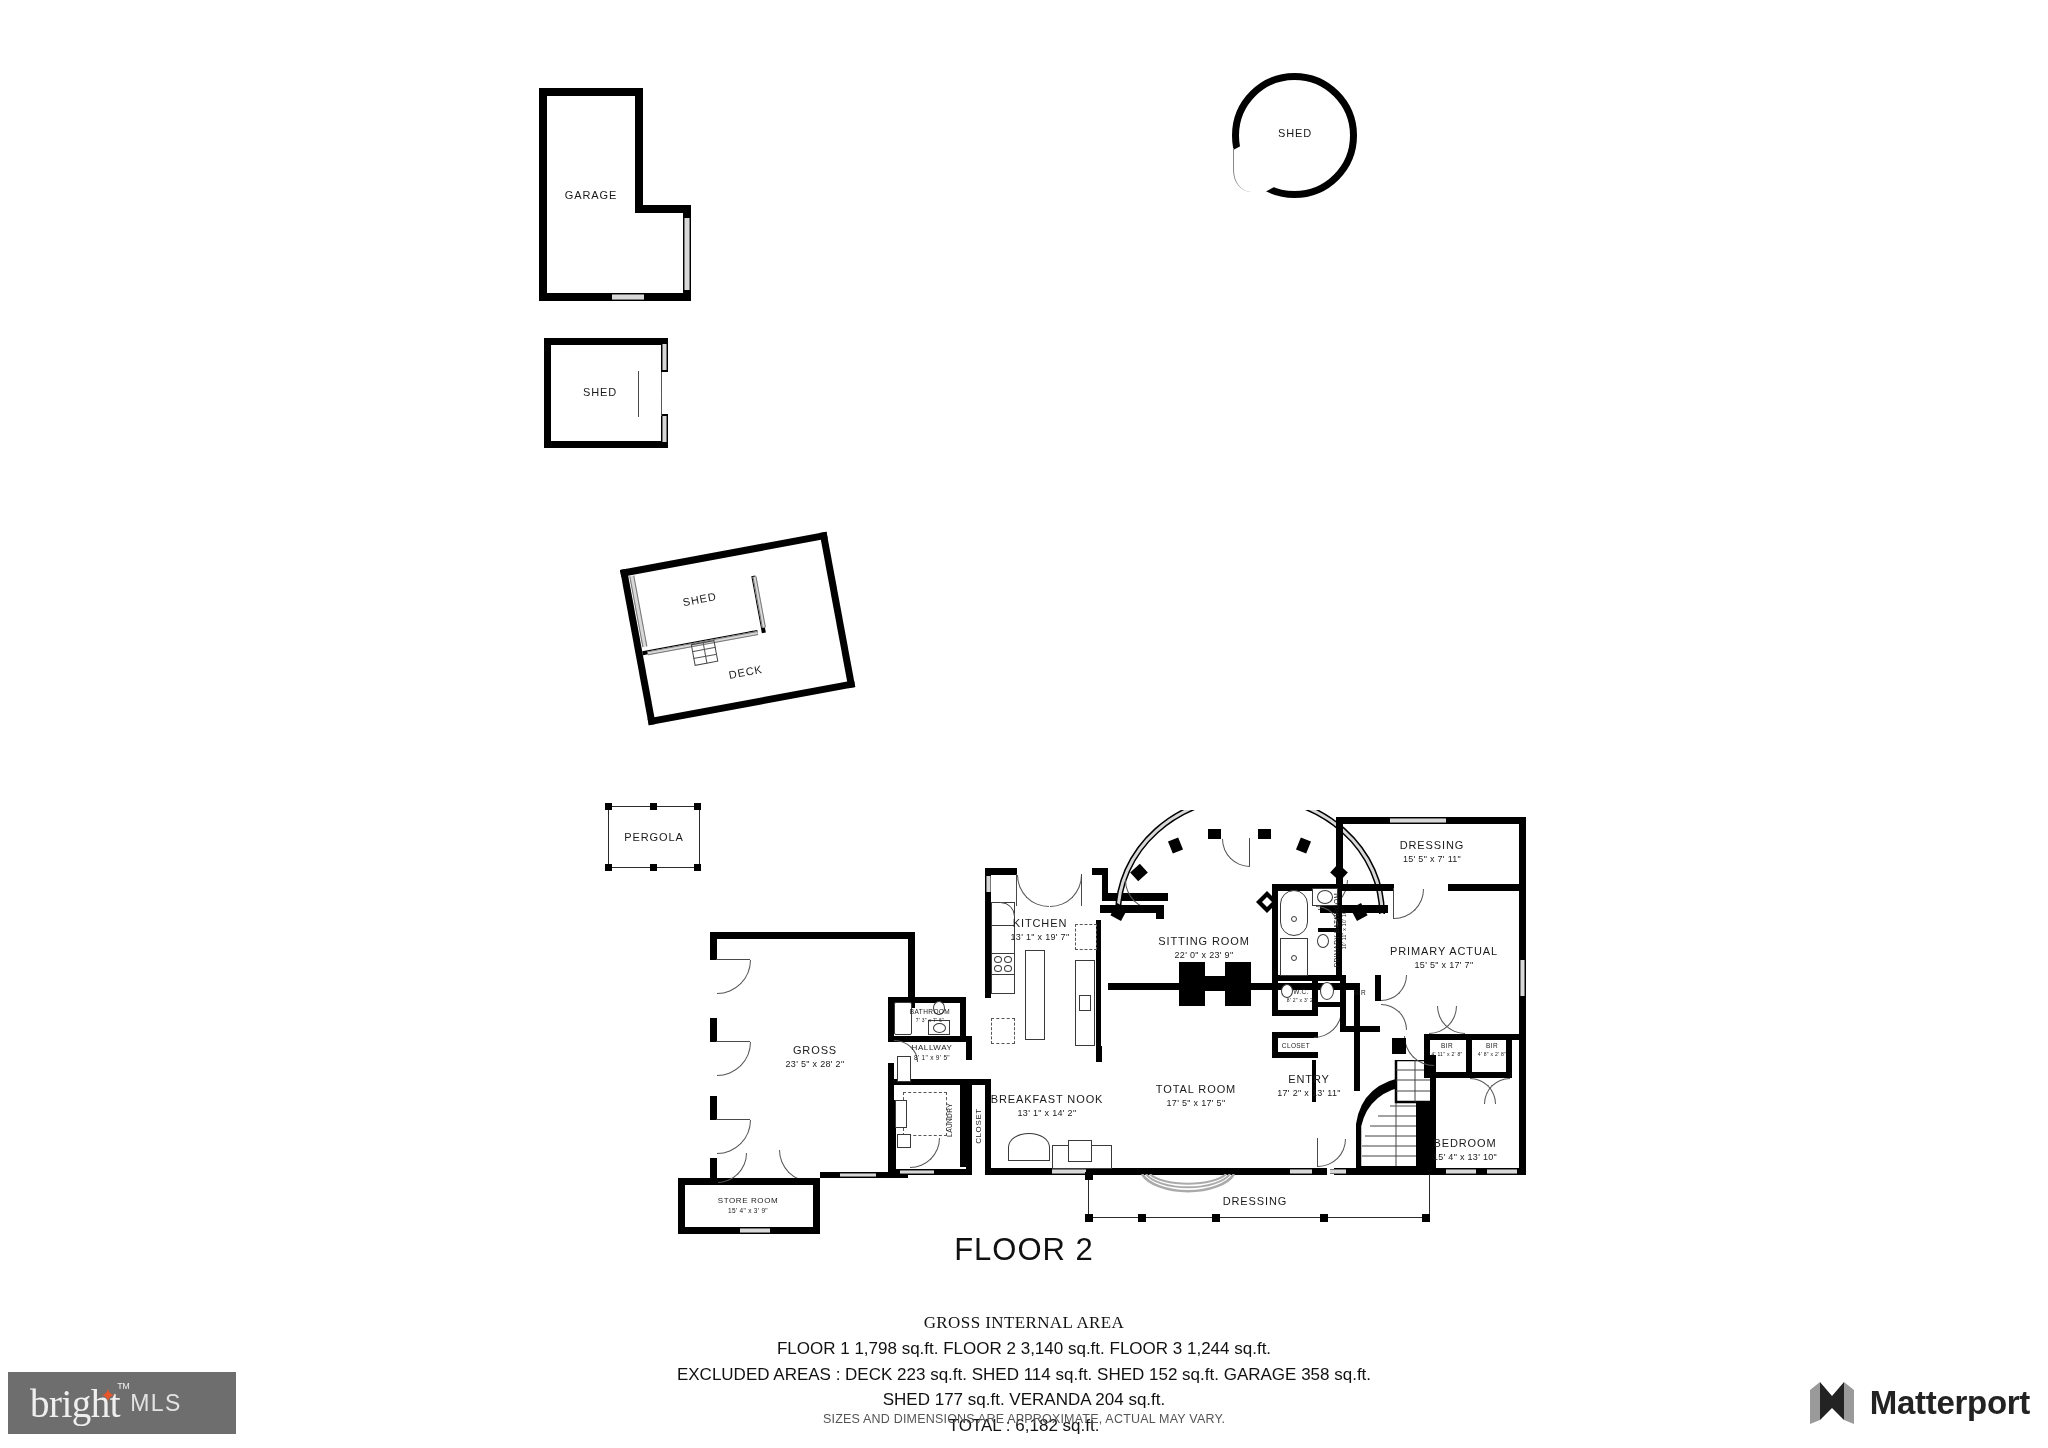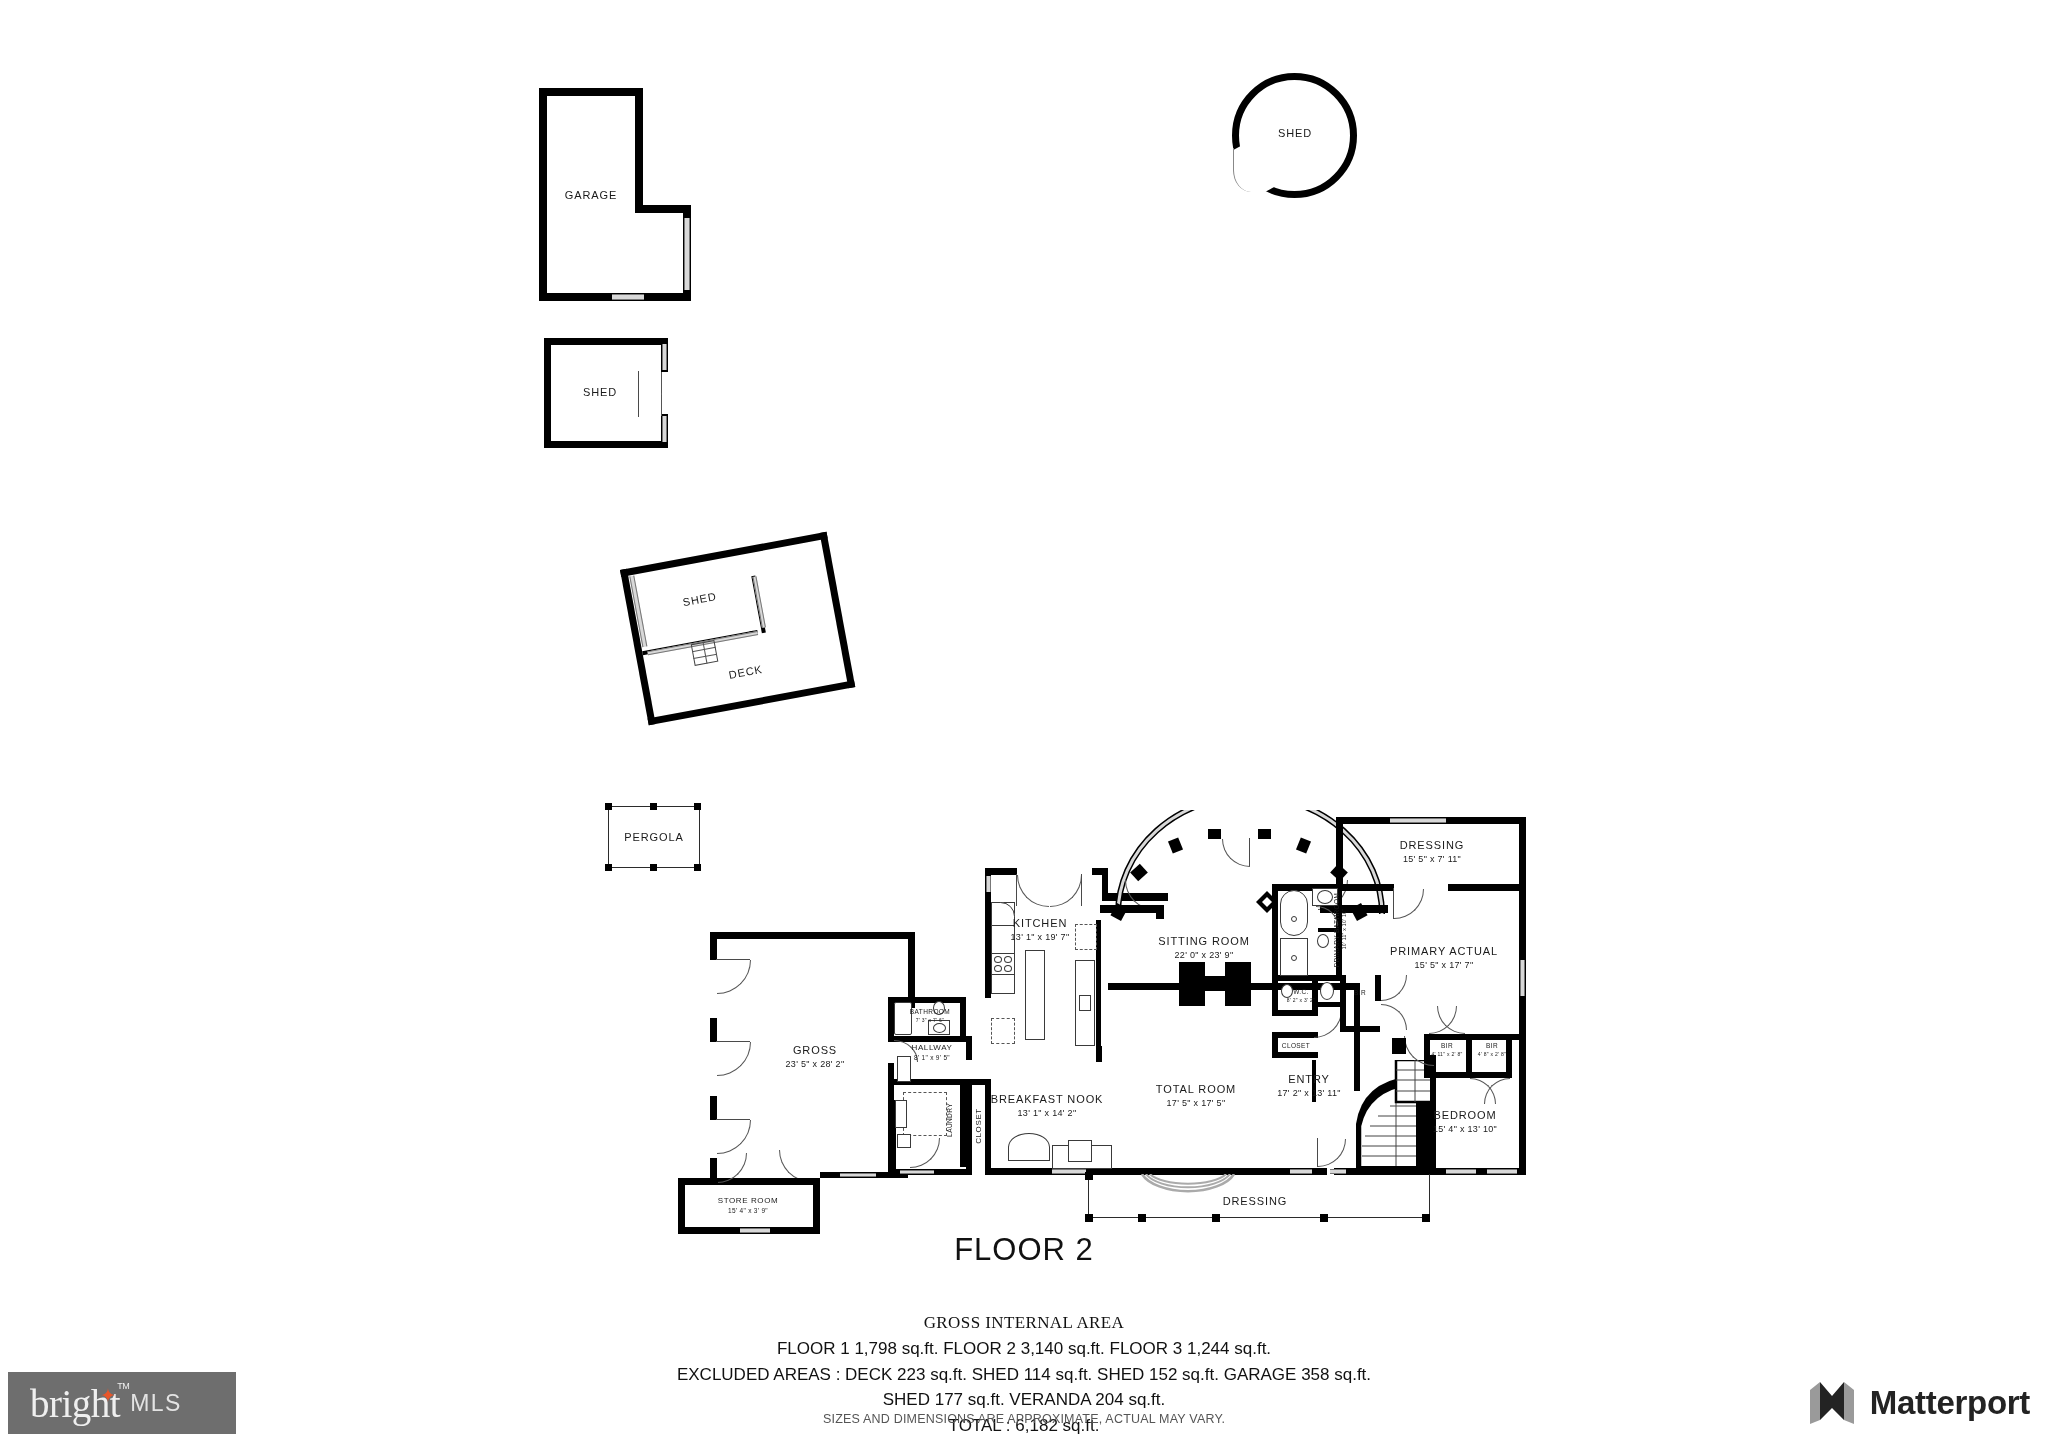--- a/index.html
+++ b/index.html
@@ -457,21 +457,21 @@
     <div class="door" style="left:1437px;top:1006px;width:28px;height:28px;border-top:none;border-right:none;border-radius:0 0 0 100%;"></div>
     <div class="door" style="left:1470px;top:1078px;width:26px;height:26px;border-bottom:none;border-left:none;border-radius:0 100% 0 0;"></div>
     <div class="door" style="left:1484px;top:1078px;width:26px;height:26px;border-bottom:none;border-right:none;border-radius:100% 0 0 0;"></div>
   </div>
 
   <div>
     <div class="wall" style="left:1519px;top:1034px;width:7px;height:140px;"></div>
     <div class="wall" style="left:1430px;top:1168px;width:96px;height:7px;"></div>
     <div class="win" style="left:1446px;top:1169px;width:30px;height:5px;"></div>
     <div class="win" style="left:1487px;top:1169px;width:30px;height:5px;"></div>
-    <div class="rm" style="left:1465px;top:1122px;">
+    <div class="rm" style="left:1465px;top:1150px;">
       <div class="nm">BEDROOM</div>
       <div class="dim">15' 4" x 13' 10"</div>
     </div>
     <div class="door" style="left:1404px;top:1036px;width:30px;height:30px;border-top:none;border-right:none;border-radius:0 0 0 100%;"></div>
     <div class="post" style="left:1392px;top:1038px;width:14px;height:16px;"></div>
   </div>
 
   <div>
     <div class="thinwall" style="left:1088px;top:1174px;width:342px;height:44px;border-top:none;"></div>
     <div class="post" style="left:1085px;top:1214px;width:8px;height:8px;"></div>

